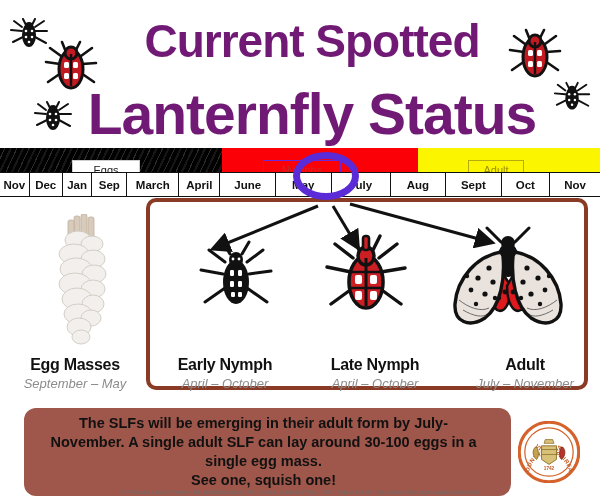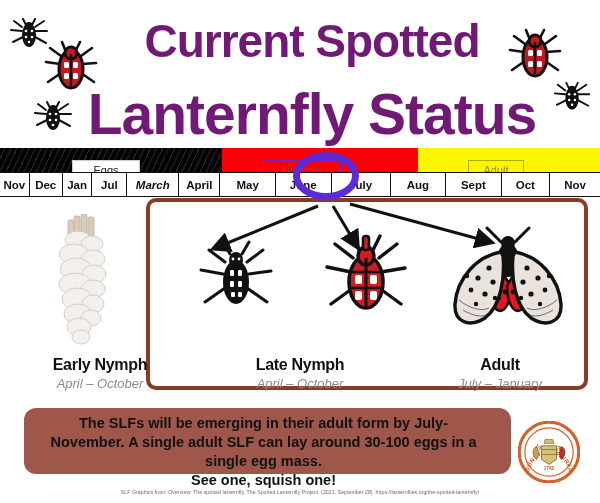--- a/index.html
+++ b/index.html
@@ -115,21 +115,21 @@
   .stage-name{
     font-size:16px;font-weight:bold;color:#111;line-height:20px;
     letter-spacing:-0.3px;
   }
   .stage-range{
     font-size:13px;font-style:italic;color:#8c8c8c;line-height:17px;
   }
 
   
   .callout{
-    position:absolute;left:24px;top:408px;width:487px;height:66px;
+    position:absolute;left:24px;top:408px;width:487px;height:88px;
     background:#a0574b;
     border-radius:12px;
     box-sizing:border-box;
     padding:6px 14px 0 6px;
     text-align:center;
   }
   .callout p{
     margin:0;
     font-size:14.5px;font-weight:bold;color:#111;
     line-height:19px;
@@ -240,25 +240,25 @@
 
   <div class="bar-label lbl-eggs">Eggs</div>
   <div class="bar-label lbl-nymph">Nymphs</div>
   <div class="bar-label lbl-adult">Adult</div>
 </div>
 
 <div class="months" id="month-row">
     <div class="month" style="width: 33px;">Nov</div>
     <div class="month" style="width: 37px;">Dec</div>
     <div class="month" style="width: 33px;">Jan</div>
-    <div class="month" style="width: 39px;">Jul</div>
-    <div class="month" style="width: 58px; font-style: italic;">March</div>
+    <div class="month" style="width: 39px;">Sep</div>
+    <div class="month" style="width: 58px;">March</div>
     <div class="month" style="width: 46px;">April</div>
+    <div class="month" style="width: 62px;">June</div>
     <div class="month" style="width: 62px;">May</div>
-    <div class="month" style="width: 62px;">June</div>
     <div class="month" style="width: 66px;">July</div>
     <div class="month" style="width: 62px;">Aug</div>
     <div class="month" style="width: 62px;">Sept</div>
     <div class="month" style="width: 54px;">Oct</div>
     <div class="month" style="width: 56px;">Nov</div>
   </div>
 <div class="july-ring"></div>
 
 <svg class="arrows" viewBox="0 0 600 260">
   <defs>
@@ -381,30 +381,34 @@
       <path d="M20 84 C30 90 40 92 44 88"></path>
       <path d="M110 84 C100 90 90 92 86 88"></path>
       <path d="M16 74 C26 82 38 86 46 82"></path>
       <path d="M114 74 C104 82 92 86 84 82"></path>
     </g>
   </svg>
 </div>
 
 <div class="stages" id="stage-row">
     <div class="stage">
+      <div class="stage-name">Egg Masses</div>
+      <div class="stage-range">September – May</div>
+    </div>
+    <div class="stage">
       <div class="stage-name">Early Nymph</div>
       <div class="stage-range">April – October</div>
     </div>
     <div class="stage">
       <div class="stage-name">Late Nymph</div>
       <div class="stage-range">April – October</div>
     </div>
     <div class="stage">
       <div class="stage-name">Adult</div>
-      <div class="stage-range">July – January</div>
+      <div class="stage-range">July – November</div>
     </div>
   </div>
 
 <div class="callout">
   <p>The SLFs will be emerging in their adult form by July-</p>
   <p>November. A single adult SLF can lay around 30-100 eggs in a</p>
   <p>single egg mass.</p>
   <p>See one, squish one!</p>
 </div>
 

